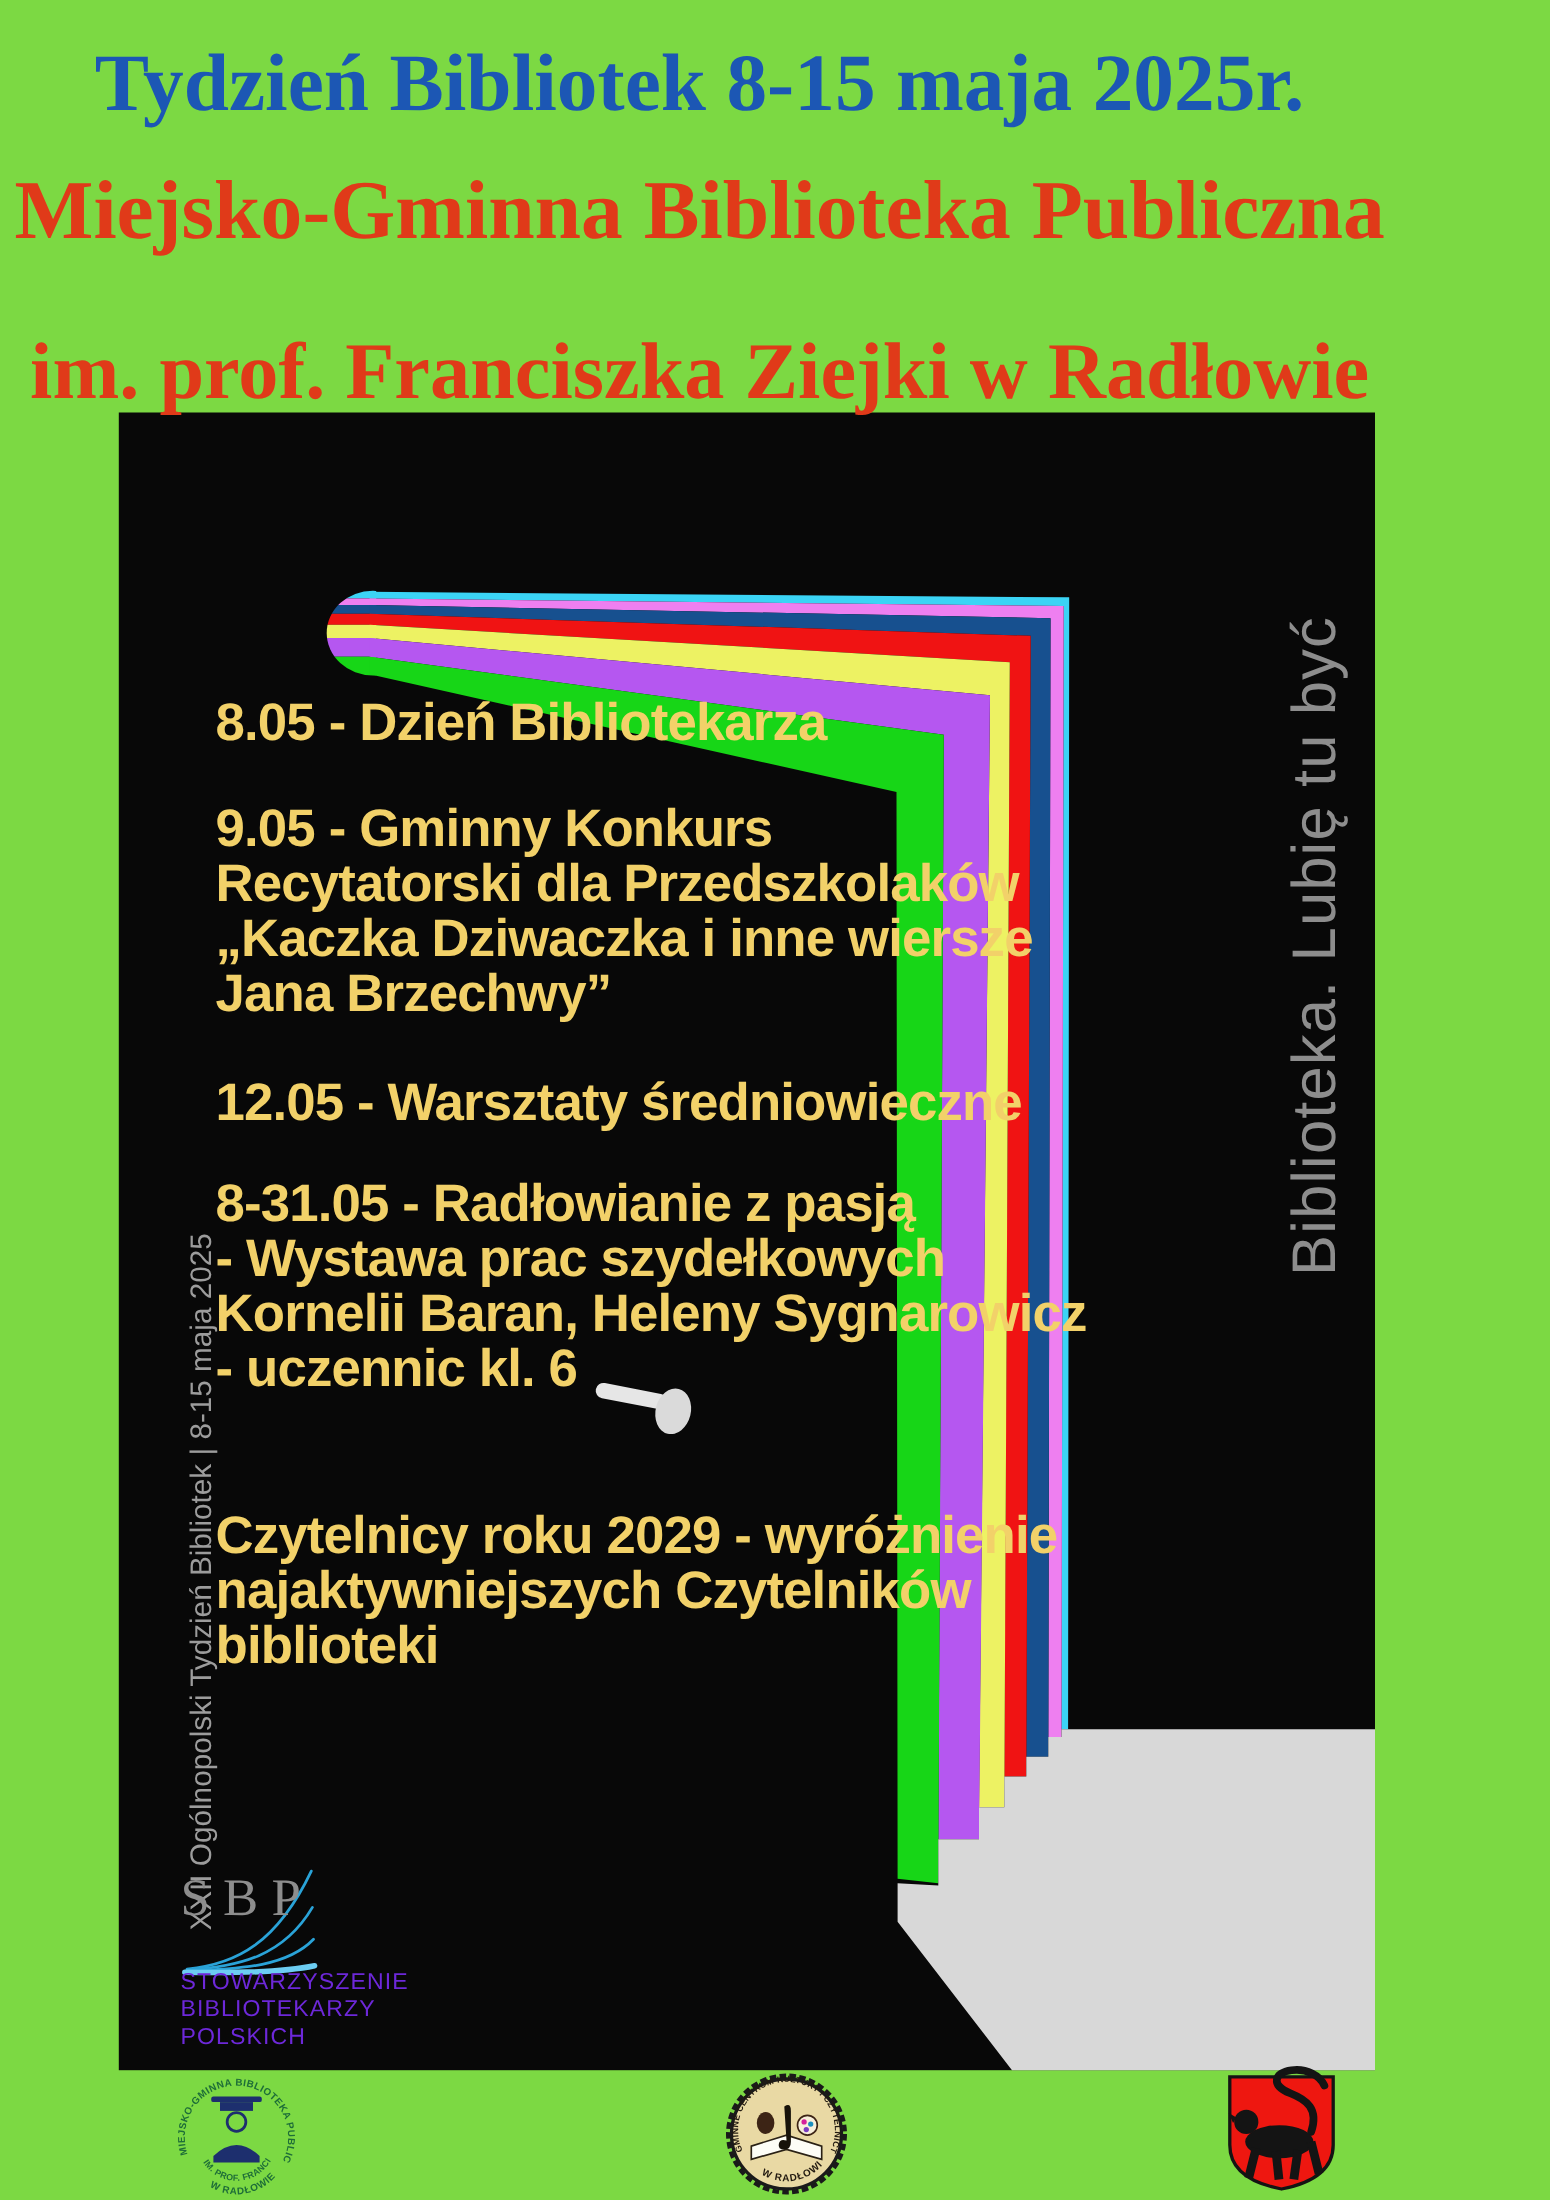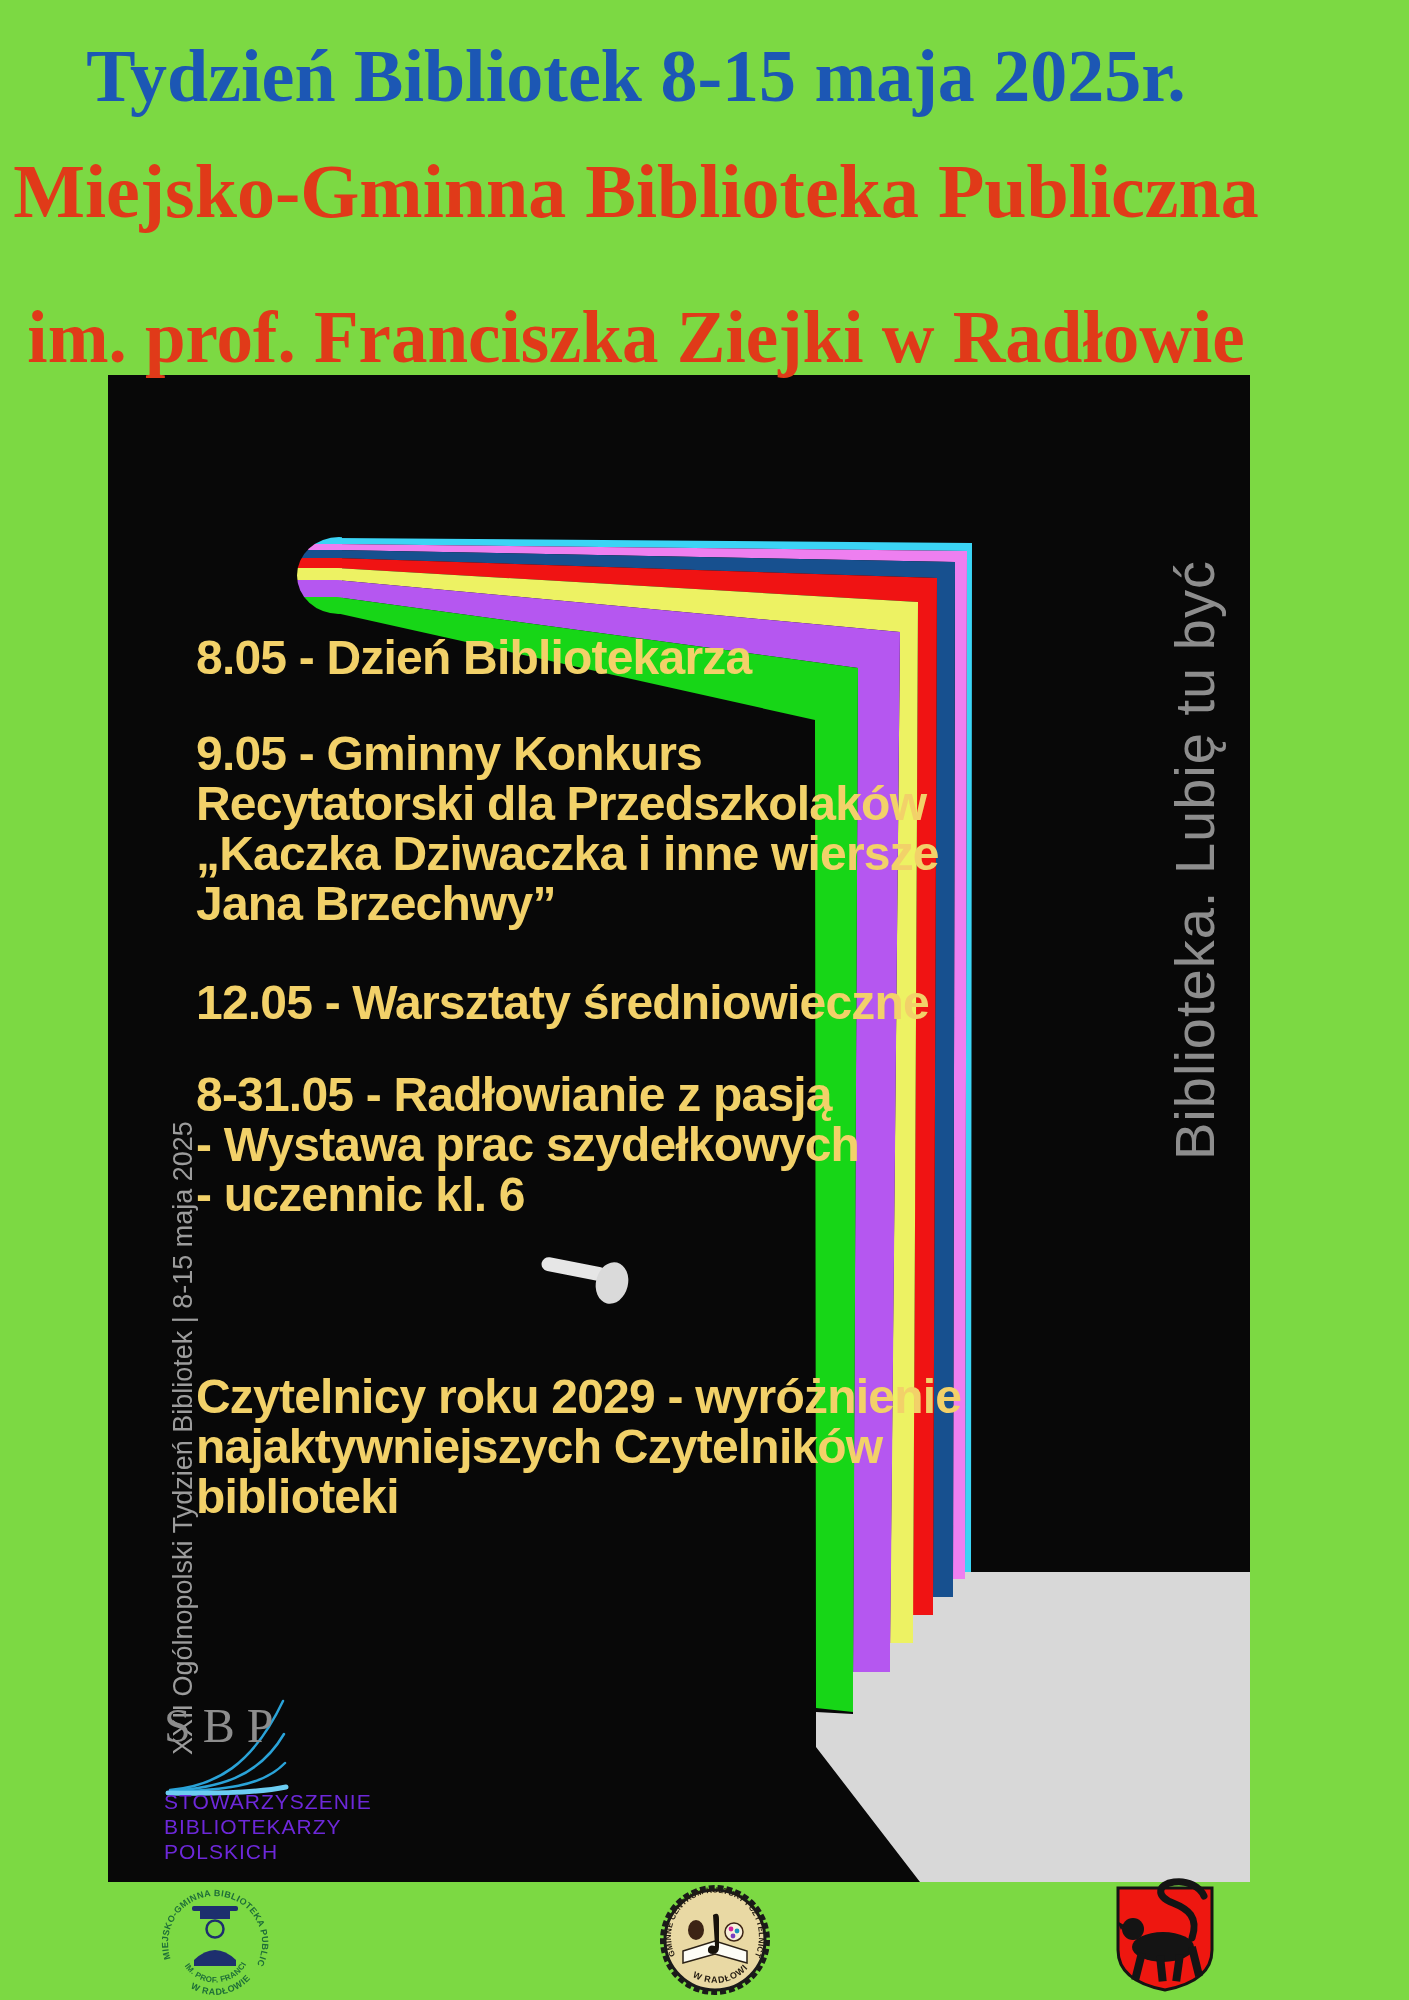--- a/index.html
+++ b/index.html
@@ -149,20 +149,21 @@
     <div>Recytatorski dla Przedszkolaków</div>
     <div>„Kaczka Dziwaczka i inne wiersze</div>
     <div>Jana Brzechwy”</div>
   </div>
   <div class="abs evt" style="top:978px">
     <div>12.05 - Warsztaty średniowieczne</div>
   </div>
   <div class="abs evt" style="top:1070px">
     <div>8-31.05 -  Radłowianie z pasją</div>
     <div>- Wystawa prac szydełkowych</div>
+    <div>Kornelii Baran, Heleny Sygnarowicz</div>
     <div>- uczennic kl. 6</div>
   </div>
   <div class="abs evt" style="top:1372px">
     <div>Czytelnicy roku 2029 - wyróżnienie</div>
     <div>najaktywniejszych Czytelników</div>
     <div>biblioteki</div>
   </div>
 
   <div class="abs vtext" id="vleft">XXII Ogólnopolski Tydzień Bibliotek | 8-15 maja 2025</div>
   <div class="abs vtext" id="vright">Biblioteka. Lubię tu być</div>

